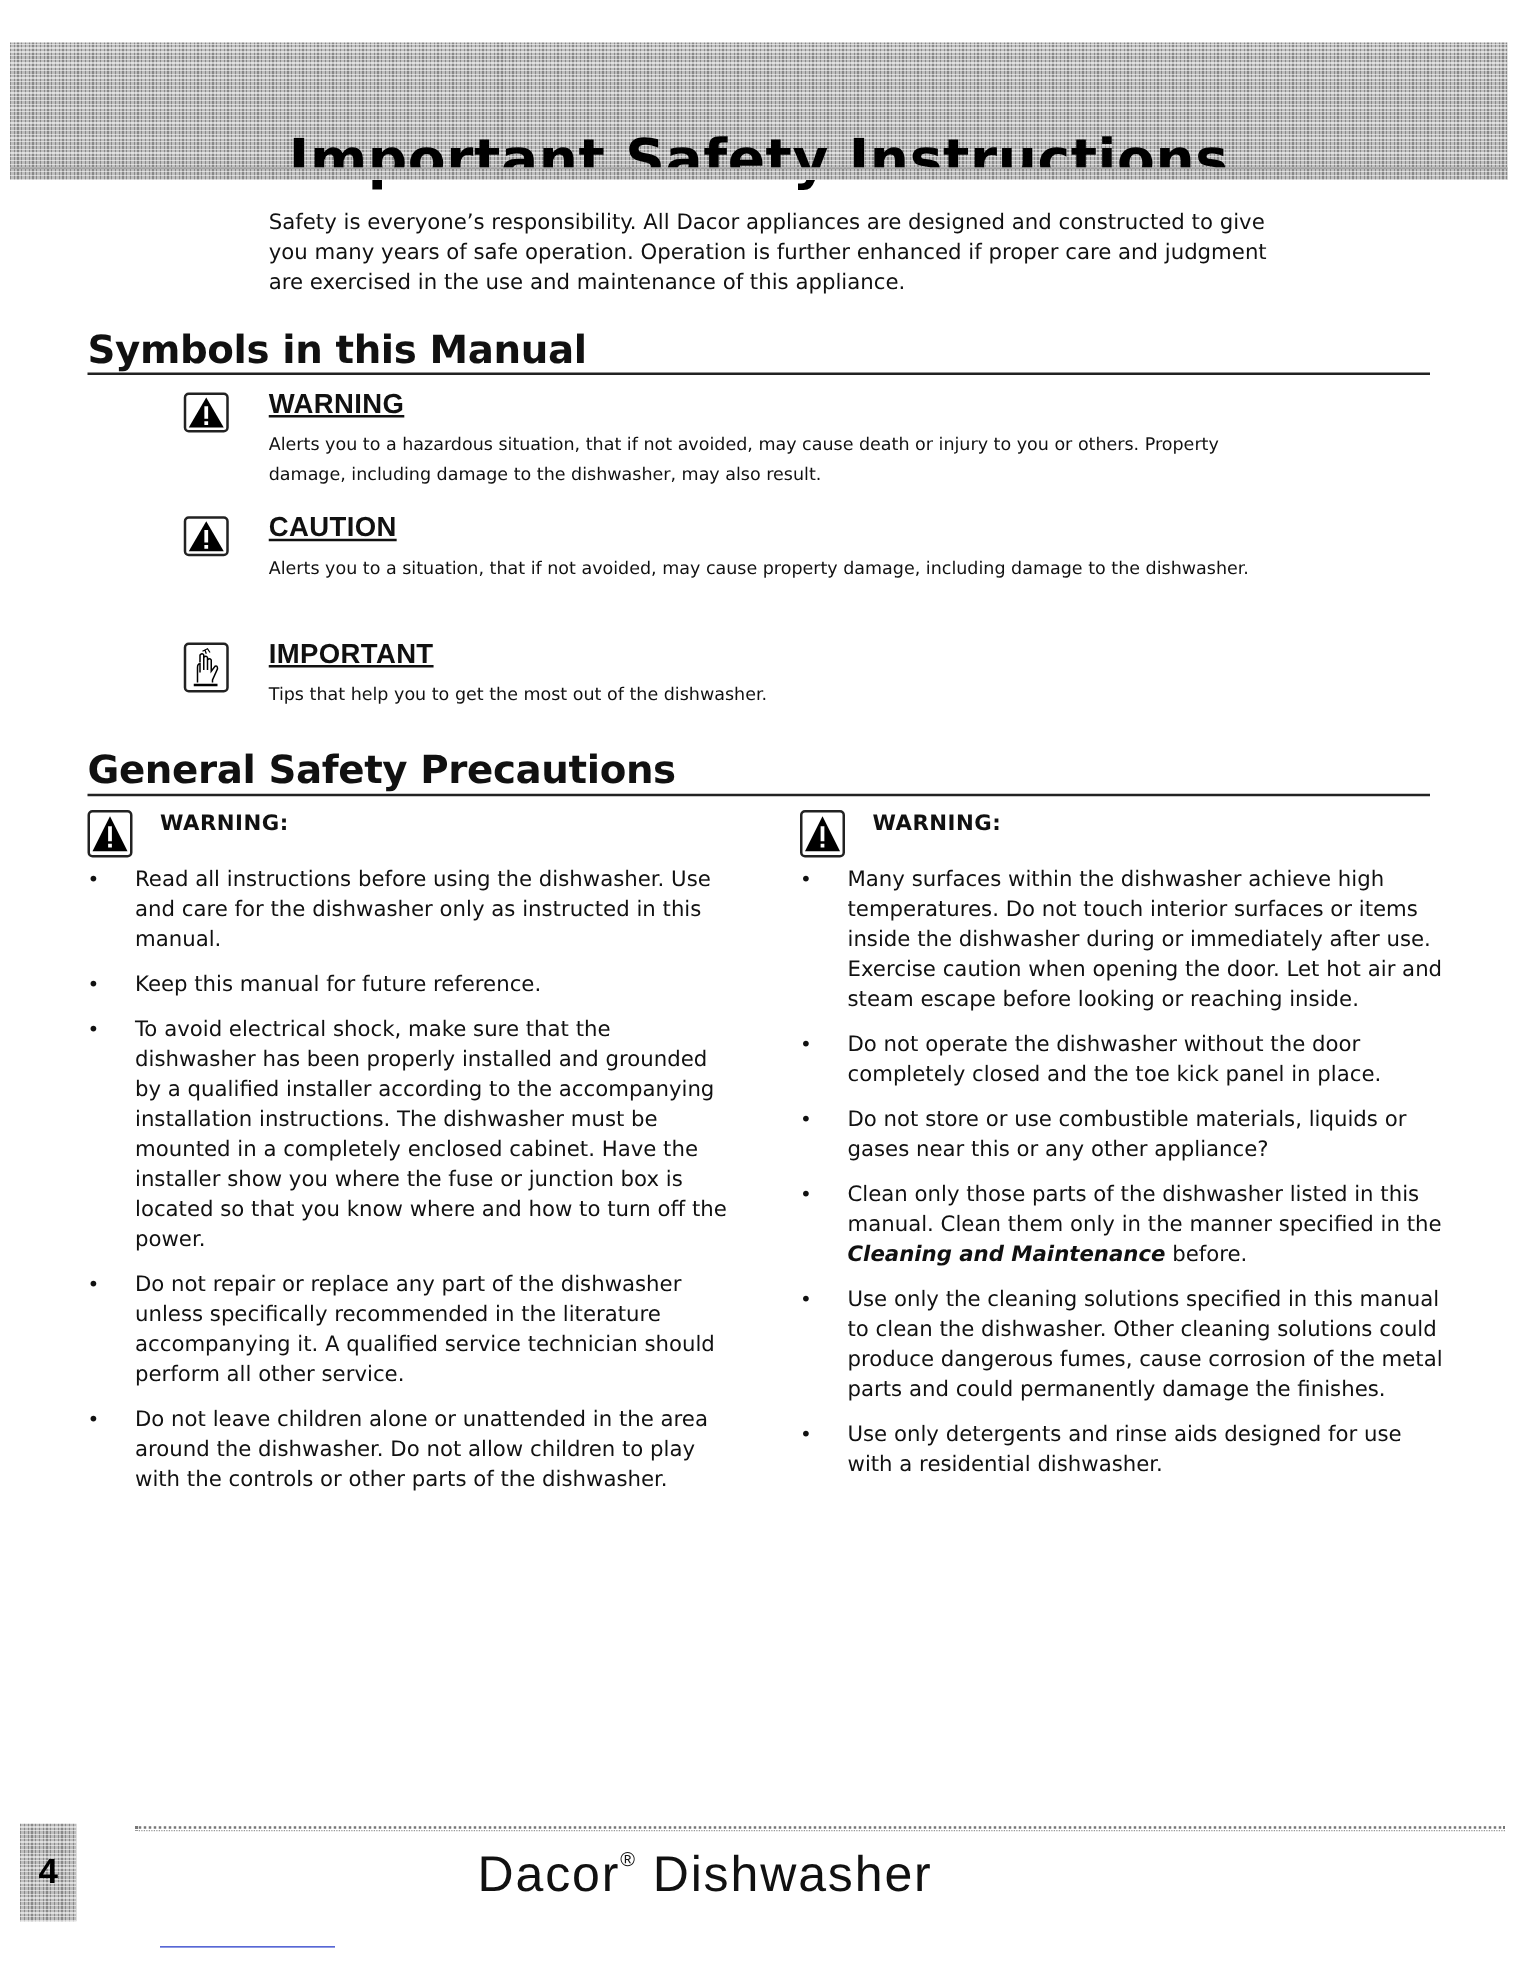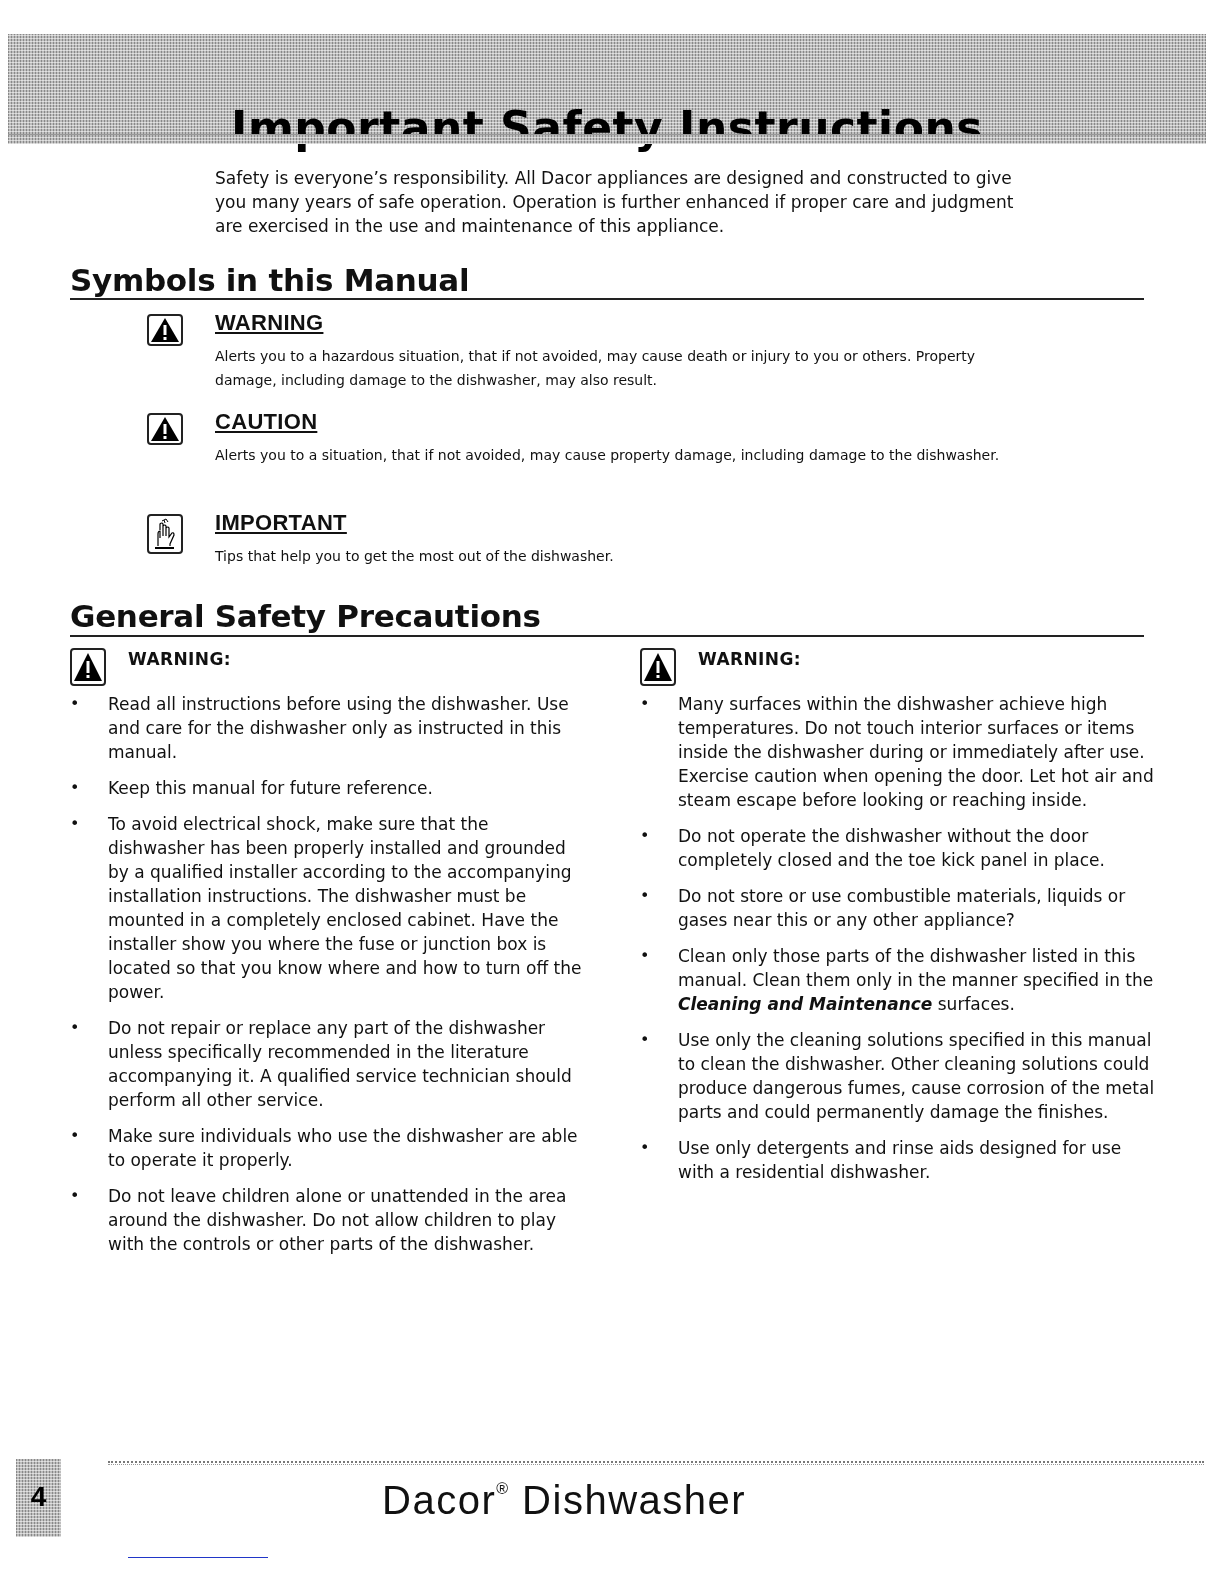--- a/index.html
+++ b/index.html
@@ -109,41 +109,40 @@
           <rect x="14.5" y="25" width="3" height="3" fill="#fff"></rect>
         </svg>
     </div>
     <div class="warn-label">WARNING:</div>
   </div>
   <ul class="bullets">
     <li>Read all instructions before using the dishwasher. Use and care for the dishwasher only as instructed in this manual.</li>
     <li>Keep this manual for future reference.</li>
     <li>To avoid electrical shock, make sure that the dishwasher has been properly installed and grounded by a qualified installer according to the accompanying installation instructions. The dishwasher must be mounted in a completely enclosed cabinet. Have the installer show you where the fuse or junction box is located so that you know where and how to turn off the power.</li>
     <li>Do not repair or replace any part of the dishwasher unless specifically recommended in the literature accompanying it. A qualified service technician should perform all other service.</li>
-    <li>Make sure individuals who use the dishwasher are able to operate it properly.</li>
     <li>Do not leave children alone or unattended in the area around the dishwasher. Do not allow children to play with the controls or other parts of the dishwasher.</li>
   </ul>
 </div>
 
 <div class="col col-right">
   <div class="warn-head">
     <div class="warn-icon">
       <svg width="32" height="34" viewBox="0 0 32 34">
           <polygon points="16,3 30,31 2,31" fill="#000"></polygon>
           <rect x="14.5" y="11" width="3" height="12" fill="#fff"></rect>
           <rect x="14.5" y="25" width="3" height="3" fill="#fff"></rect>
         </svg>
     </div>
     <div class="warn-label">WARNING:</div>
   </div>
   <ul class="bullets">
     <li>Many surfaces within the dishwasher achieve high temperatures. Do not touch interior surfaces or items inside the dishwasher during or immediately after use. Exercise caution when opening the door. Let hot air and steam escape before looking or reaching inside.</li>
     <li>Do not operate the dishwasher without the door completely closed and the toe kick panel in place.</li>
     <li>Do not store or use combustible materials, liquids or gases near this or any other appliance?</li>
-    <li><span>Clean only those parts of the dishwasher listed in this manual. Clean them only in the manner specified in the </span><span class="em">Cleaning and Maintenance</span><span> surfaces.</span></li>
+    <li><span>Clean only those parts of the dishwasher listed in this manual. Clean them only in the manner specified in the </span><span class="em">Cleaning and Maintenance</span><span> before.</span></li>
     <li>Use only the cleaning solutions specified in this manual to clean the dishwasher. Other cleaning solutions could produce dangerous fumes, cause corrosion of the metal parts and could permanently damage the finishes.</li>
     <li>Use only detergents and rinse aids designed for use with a residential dishwasher.</li>
   </ul>
 </div>
 
 <div class="footer-rule"></div>
 <div class="page-box dither">
   <div class="page-num">4</div>
 </div>
 <div class="footer-brand"><span>Dacor</span><sup>®</sup><span> Dishwasher</span></div>

